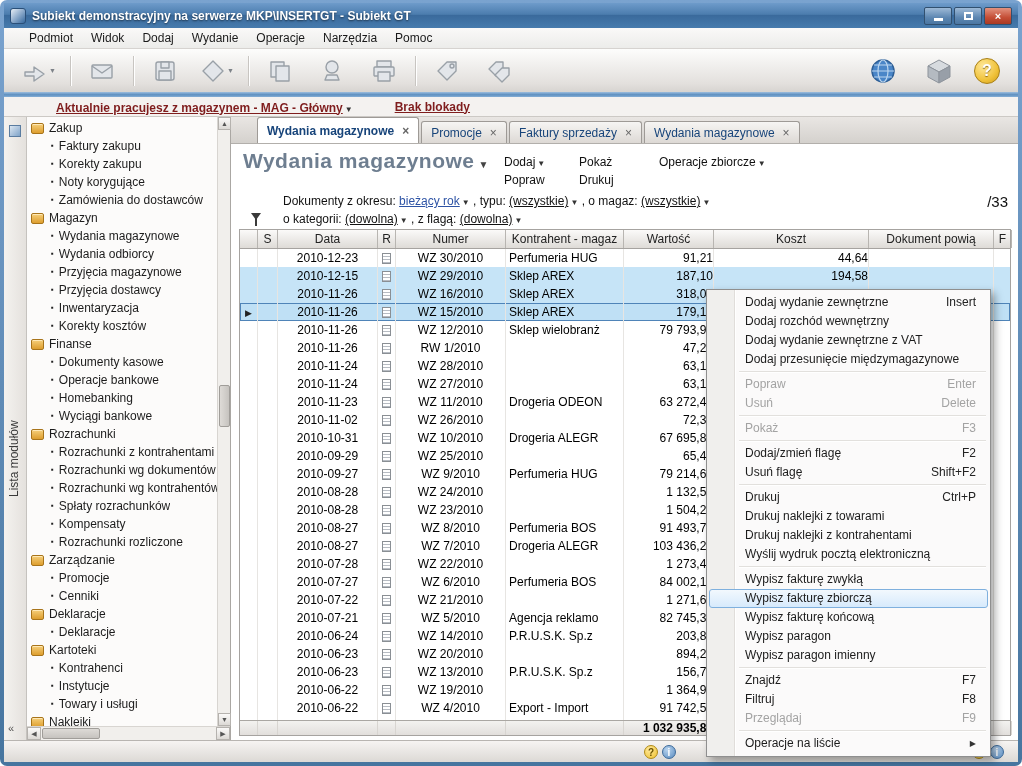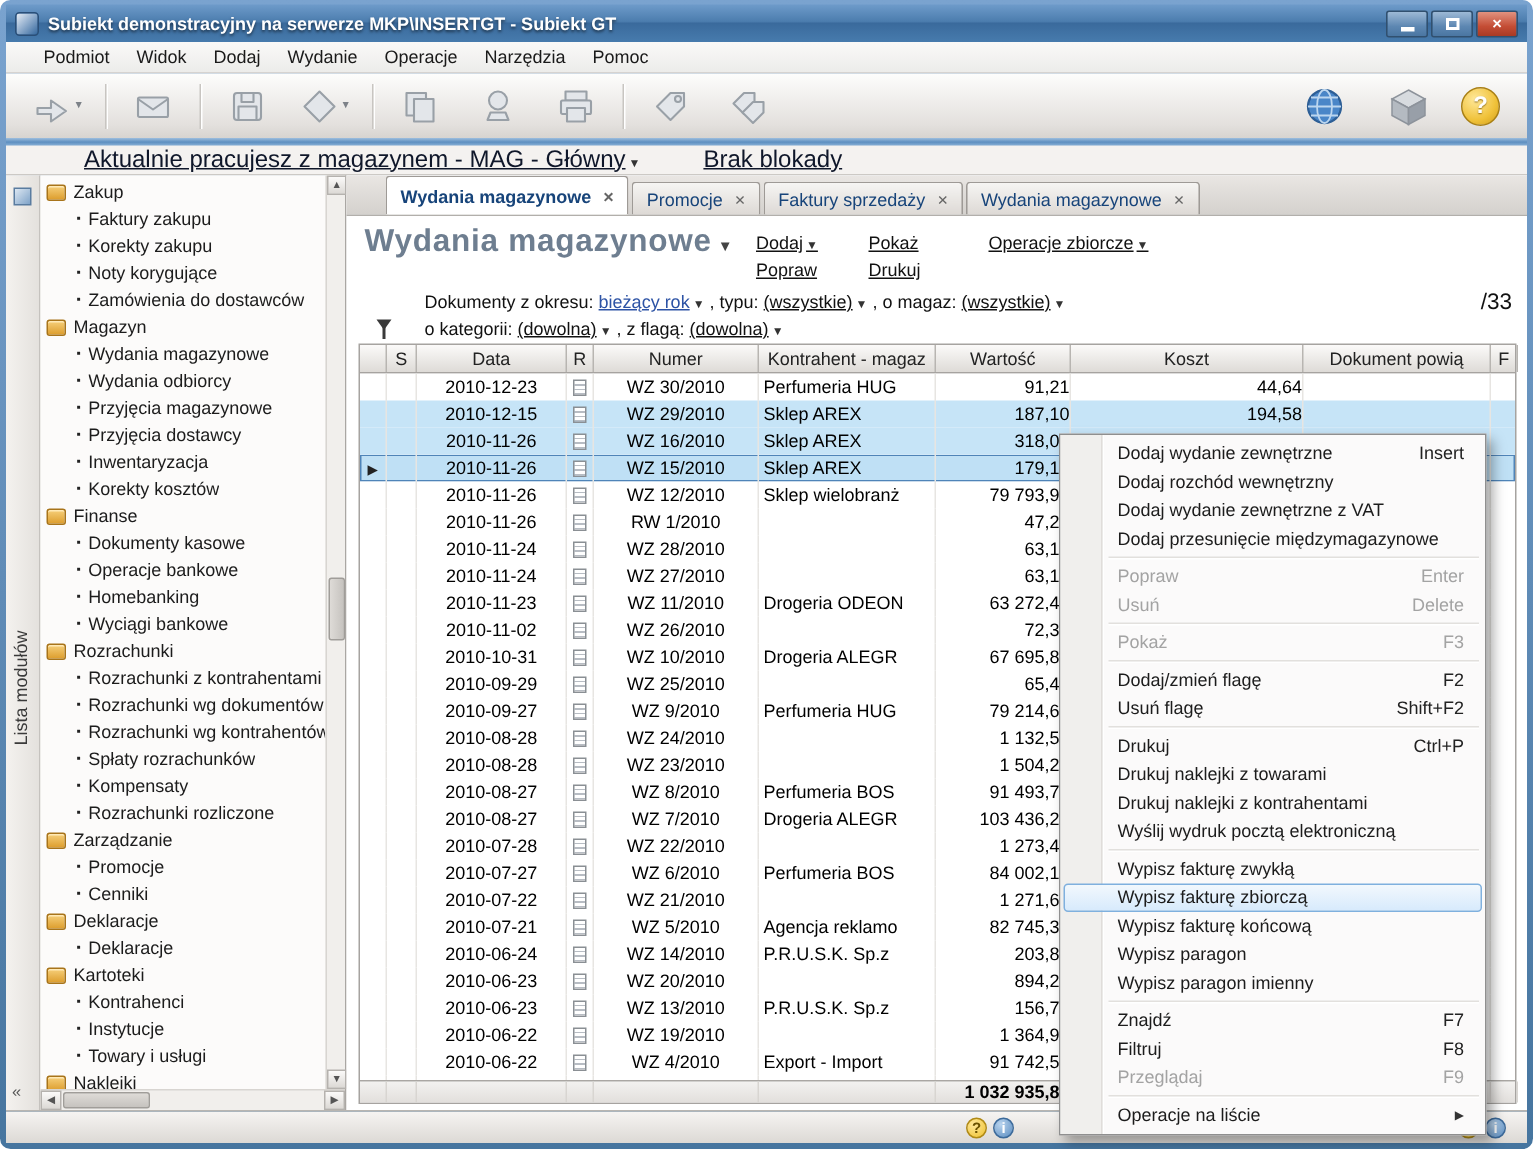--- a/index.html
+++ b/index.html
@@ -47,21 +47,21 @@
     border:1px solid #a87f14; color:#fff; font-weight:bold; font-size:16px;
     display:flex; align-items:center; justify-content:center;
     text-shadow:0 1px 1px rgba(120,85,0,.8); }
 
   
   .bluerule { position:absolute; left:4px; right:4px; top:92px; height:5px;
     background:linear-gradient(#9dbede,#5d8fc0 55%,#86afd6); }
   .infobar { position:absolute; left:4px; right:4px; top:97px; height:20px;
     background:#f4f2f0; border-bottom:1px solid #ccc9c5;
     display:flex; align-items:center; gap:42px; padding-left:52px; }
-  .info-link { font-size:16px; color:#0f172a; text-decoration:underline; }
+  .info-link { font-size:12px; color:#7f1d1d; text-decoration:underline;font-weight:bold; }
   .caret { font-size:8px; color:#333; margin-left:2px; }
 
   
   .main { position:absolute; left:4px; right:4px; top:117px; bottom:26px;
     background:#fbfaf8; }
   .statusbar { position:absolute; left:4px; right:4px; bottom:4px; height:22px;
     background:linear-gradient(#f6f4f2,#dcd9d5); border-top:1px solid #b8b5b1; }
   .sb-group { position:absolute; top:4px; display:flex; gap:4px; }
   .badge { width:14px; height:14px; border-radius:50%; font-size:10px;
     font-weight:bold; color:#fff; display:flex; align-items:center;
@@ -123,21 +123,21 @@
     margin-right:2px; background:linear-gradient(#f6f5f3,#ddd9d5);
     border:1px solid #9e9a96; border-bottom:none; border-radius:3px 3px 0 0;
     font-size:12px; color:#17447a; white-space:nowrap; }
   .tab.active { height:26px; background:#fff; font-weight:bold; }
   .tab-close { margin-left:8px; color:#666; font-size:12px; line-height:10px; }
 
   .page-title { position:absolute; left:12px; top:32px; font-size:21px;
     font-weight:bold; color:#6e7e90; letter-spacing:.5px; }
   .title-caret { font-size:10px; color:#444; margin-left:4px; }
   .action { position:absolute; font-size:12px; color:#111;
-    text-decoration:underline; white-space:nowrap; }
+    white-space:nowrap; }
   .a1 { left:273px; top:38px; } .a2 { left:273px; top:56px; }
   .a3 { left:348px; top:38px; } .a4 { left:348px; top:56px; }
   .a5 { left:428px; top:38px; }
   .rec-count { position:absolute; right:10px; top:76px; font-size:15px;
     color:#111; }
 
   .filters { position:absolute; left:52px; top:76px; font-size:12px;
     color:#111; line-height:17px; white-space:nowrap; }
   .flink { text-decoration:underline; color:#111; }
   .flink.blue { color:#2d53a5; }

